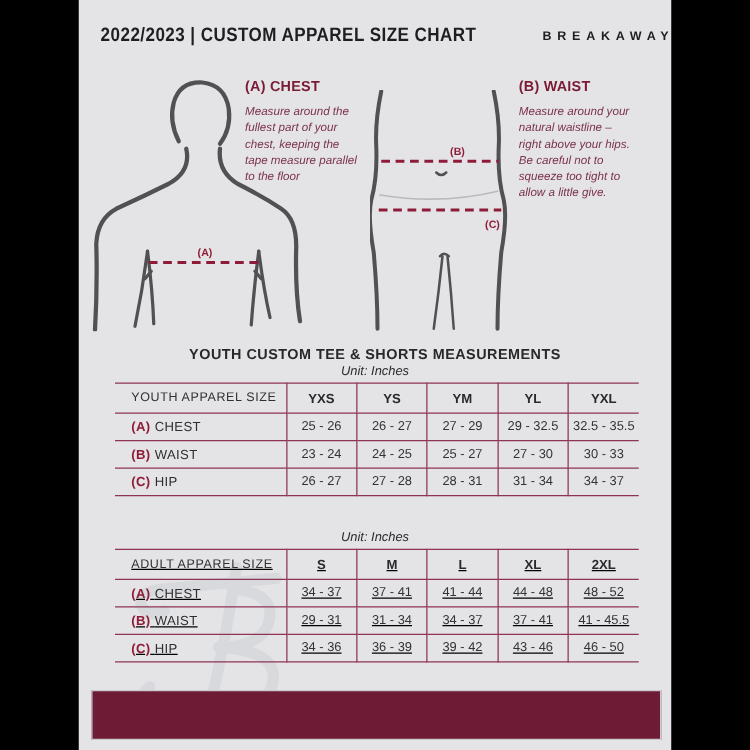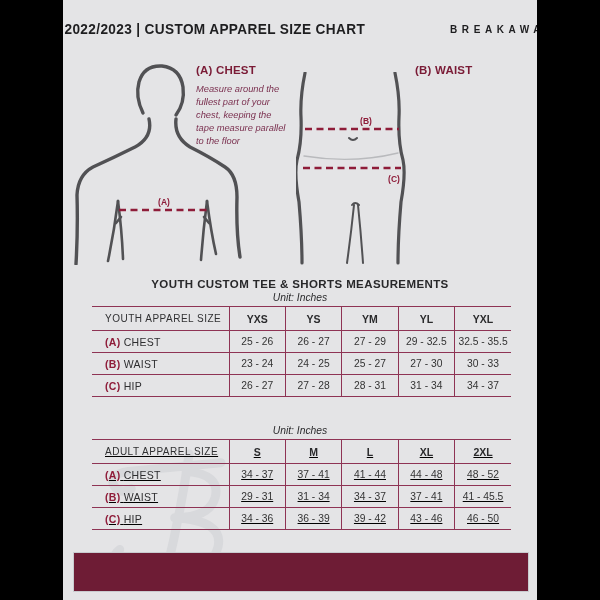--- a/index.html
+++ b/index.html
@@ -1,20 +1,20 @@
 <!DOCTYPE html>
 <html><head>
 <meta charset="utf-8">
 <style>
   html,body{margin:0;padding:0;}
   body{width:600px;height:600px;background:#000;font-family:"Liberation Sans",sans-serif;overflow:hidden;}
   .doc{position:relative;width:474px;height:600px;margin:0 auto;background:#e4e4e6;overflow:hidden;}
 
   
-  .hdr{position:absolute;top:16px;left:0;width:100%;display:flex;justify-content:center;align-items:center;gap:32px;z-index:3;}
+  .hdr{position:absolute;top:16px;left:0;width:100%;display:flex;justify-content:center;align-items:center;gap:16px;z-index:3;}
   .hdr-title{display:inline-block;font-weight:700;font-size:15.5px;letter-spacing:.4px;color:#1e1e20;transform:scaleX(.88);transform-origin:center;white-space:nowrap;}
   .hdr-logo{width:26px;height:26px;}
   .hdr-brand{font-weight:700;font-size:10px;letter-spacing:4.6px;color:#1e1e20;white-space:nowrap;}
 
   
   .instr{position:absolute;width:114px;z-index:3;}
   .instr h4{margin:0 0 7px 0;font-size:11.5px;font-weight:700;color:#7a1b36;letter-spacing:.2px;}
   .instr p{margin:0;font-style:italic;font-size:9.3px;line-height:1.4;color:#7b3150;white-space:pre-line;}
   #instr-chest{left:133px;top:64px;}
   #instr-waist{left:352px;top:64px;}
@@ -113,20 +113,26 @@
   <div class="instr" id="instr-chest">
     <h4>(A) CHEST</h4>
     <p>Measure around the
 fullest part of your
 chest, keeping the
 tape measure parallel
 to the floor</p>
   </div>
   <div class="instr" id="instr-waist">
     <h4>(B) WAIST</h4>
+    <p>Measure around your
+natural waistline –
+right above your hips.
+Be careful not to
+squeeze too tight to
+allow a little give.</p>
   </div>
 
   <div class="tbl-title" id="youth-title">YOUTH CUSTOM TEE &amp; SHORTS MEASUREMENTS</div>
   <div class="tbl-unit" id="youth-unit">Unit: Inches</div>
   <table class="size-table" id="youth-table">
     <colgroup>
         <col style="width:137px">
         <col>
         <col>
         <col>

